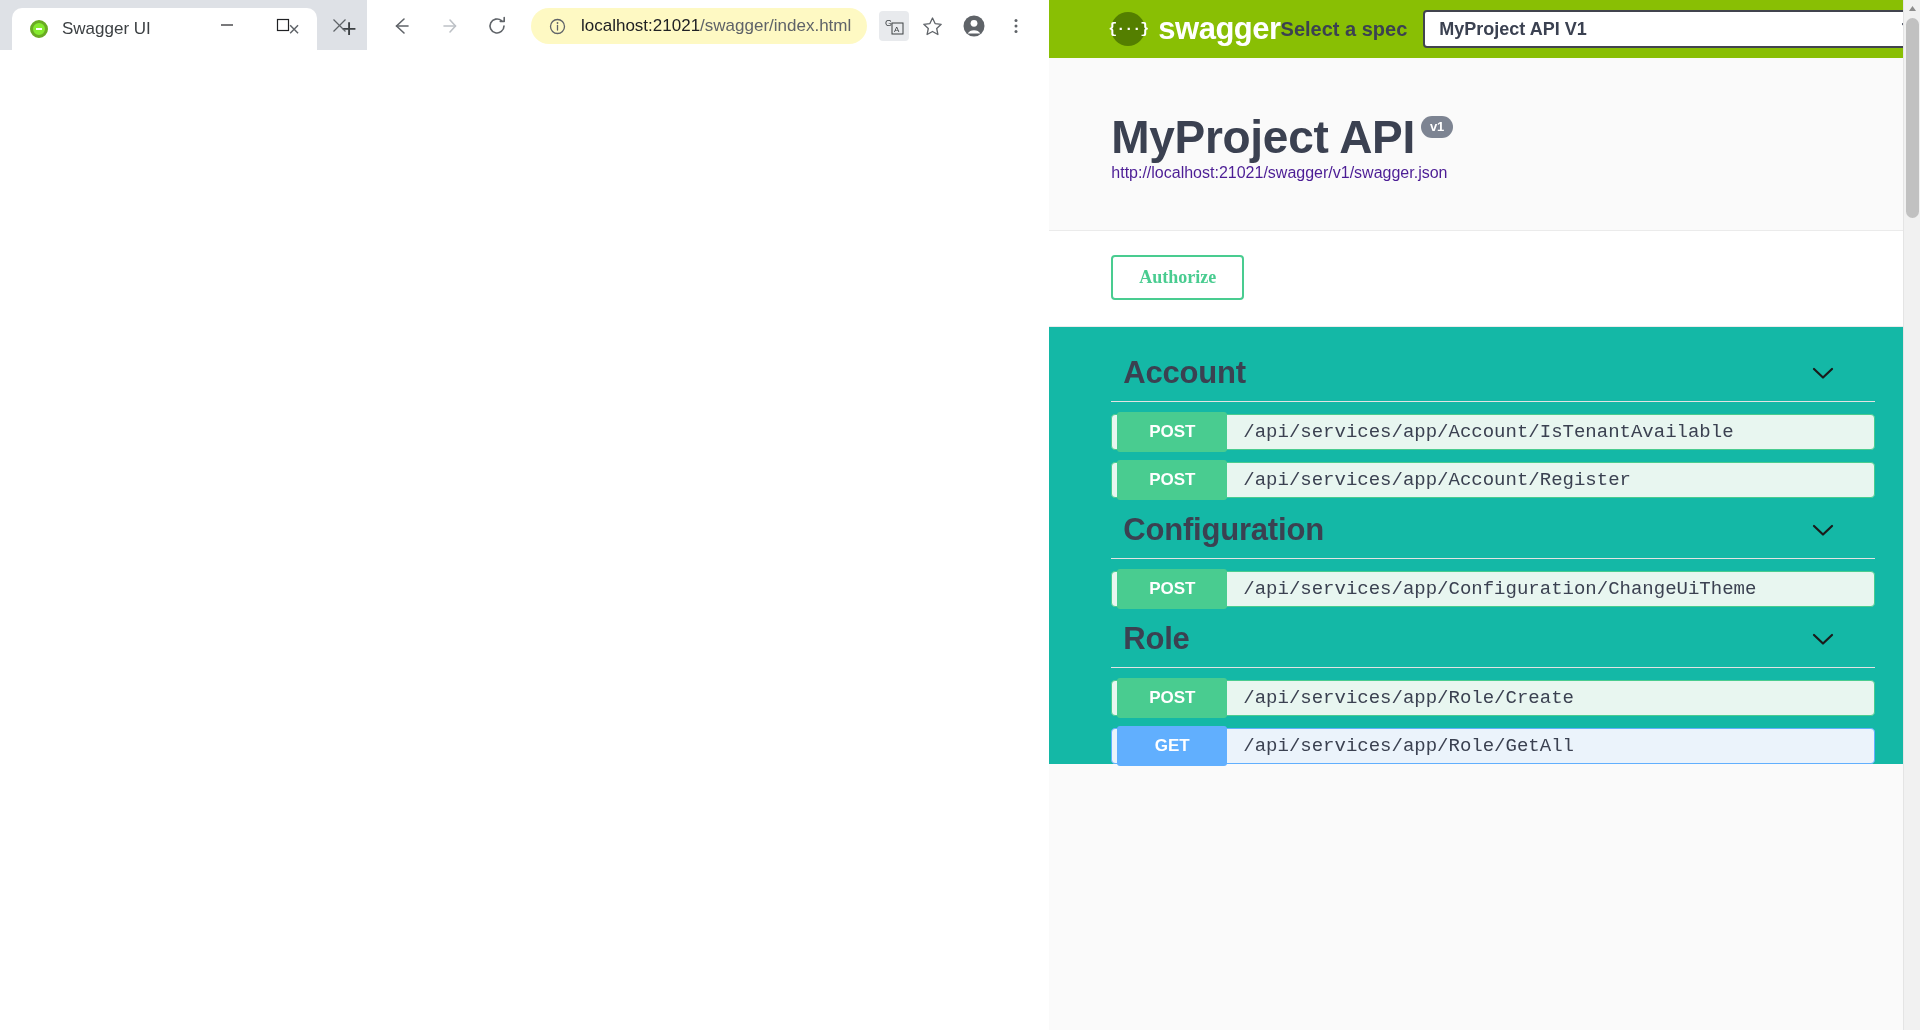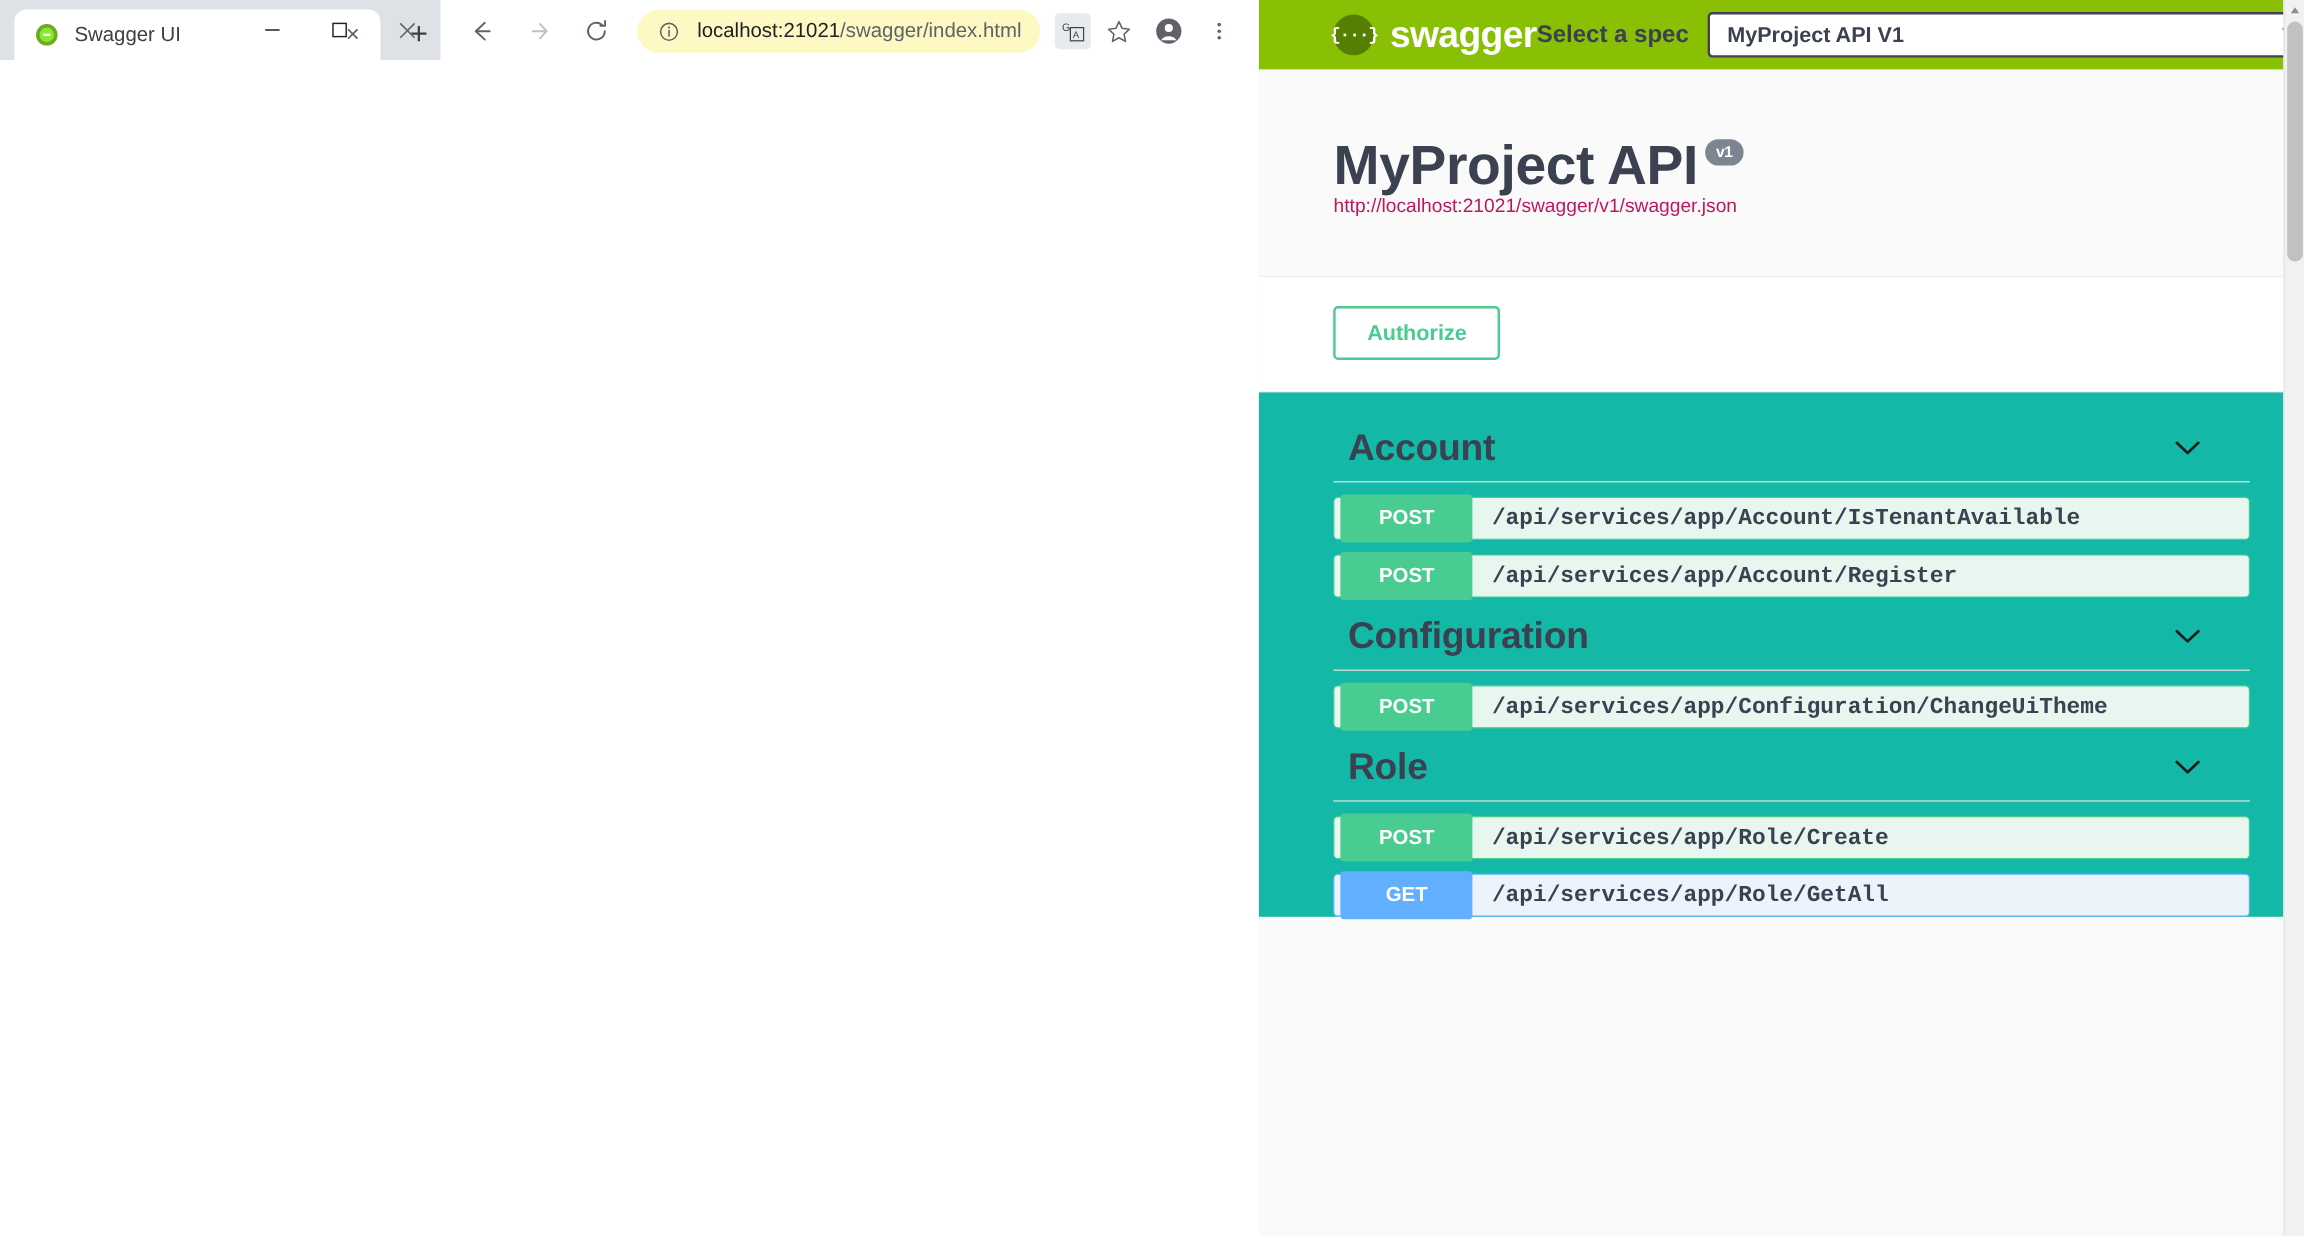--- a/index.html
+++ b/index.html
@@ -229,38 +229,38 @@
     font-size: 13px; font-weight: 700;
     border-radius: 57px;
     padding: 3px 9px 4px;
     margin-left: 6px;
     margin-top: 6px;
     align-self: flex-start;
   }
   .api-url {
     margin-top: 9px;
     font-size: 16px;
-    color: #be185d;
+    color: #4c1d95;
     text-decoration: none;
     cursor: pointer;
   }
 
   
   .auth-block {
     background: #ffffff;
     padding: 24px 62px 26px;
     border-bottom: 1px solid #ebebeb;
   }
   .authorize-btn {
     background: #ffffff;
     border: 2px solid #49cc90;
     border-radius: 4px;
     color: #49cc90;
     font-size: 18px; font-weight: 700;
-    font-family: Liberation Sans, sans-serif;
+    font-family: Liberation Serif, serif;
     padding: 10px 26px;
     cursor: pointer;
   }
 
   
   .tags-wrap { padding: 18px 28px 0 62px; background: #14b8a6; }
   .tag-section { margin-bottom: 4px; }
   .tag-header {
     display: flex; align-items: center;
     padding: 10px 12px 10px 12px;
@@ -305,21 +305,21 @@
     font-family: "Liberation Sans", sans-serif;
     flex: 0 0 110px;
   }
   .op-method.post { background: #49cc90; }
   .op-method.get { background: #61affe; }
   .op-path {
     margin-left: 16px;
     font-size: 19px;
     font-family: "Liberation Mono", monospace;
     color: #3b4151;
-    font-weight: 700;
+    font-weight: 400;
   }
 </style>
 </head>
 <body>
 
 <div class="browser">
 
   <div class="tabstrip">
     <div class="tab">
       <span class="tab-favicon"></span>

